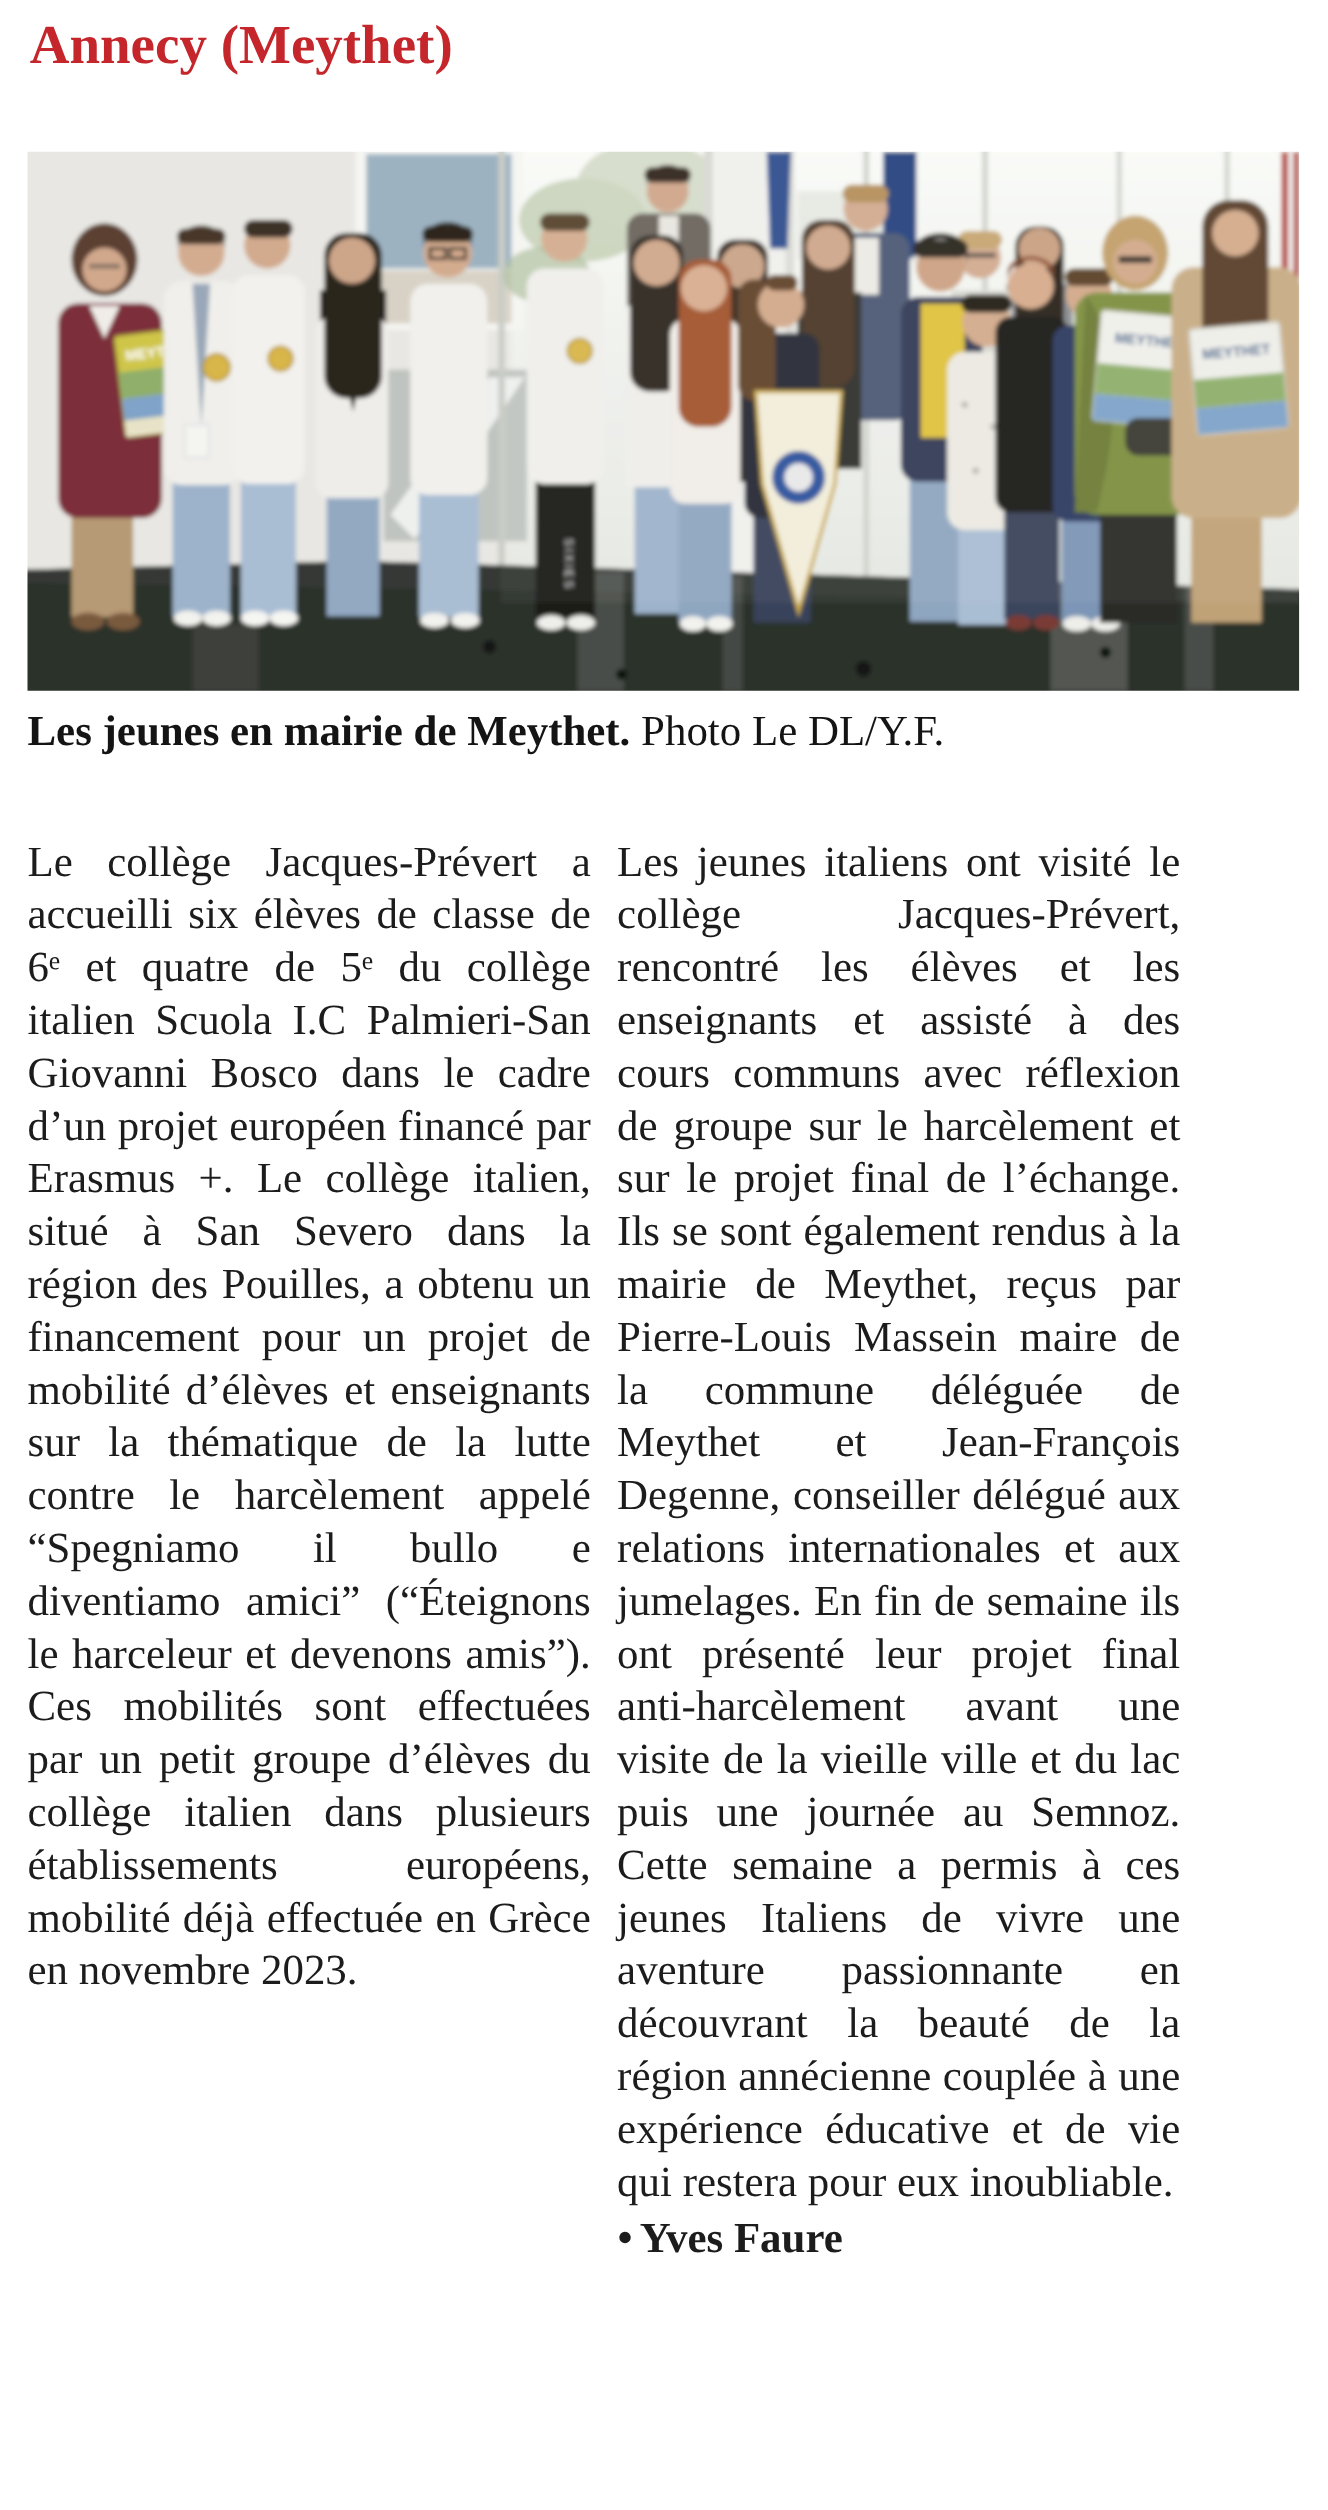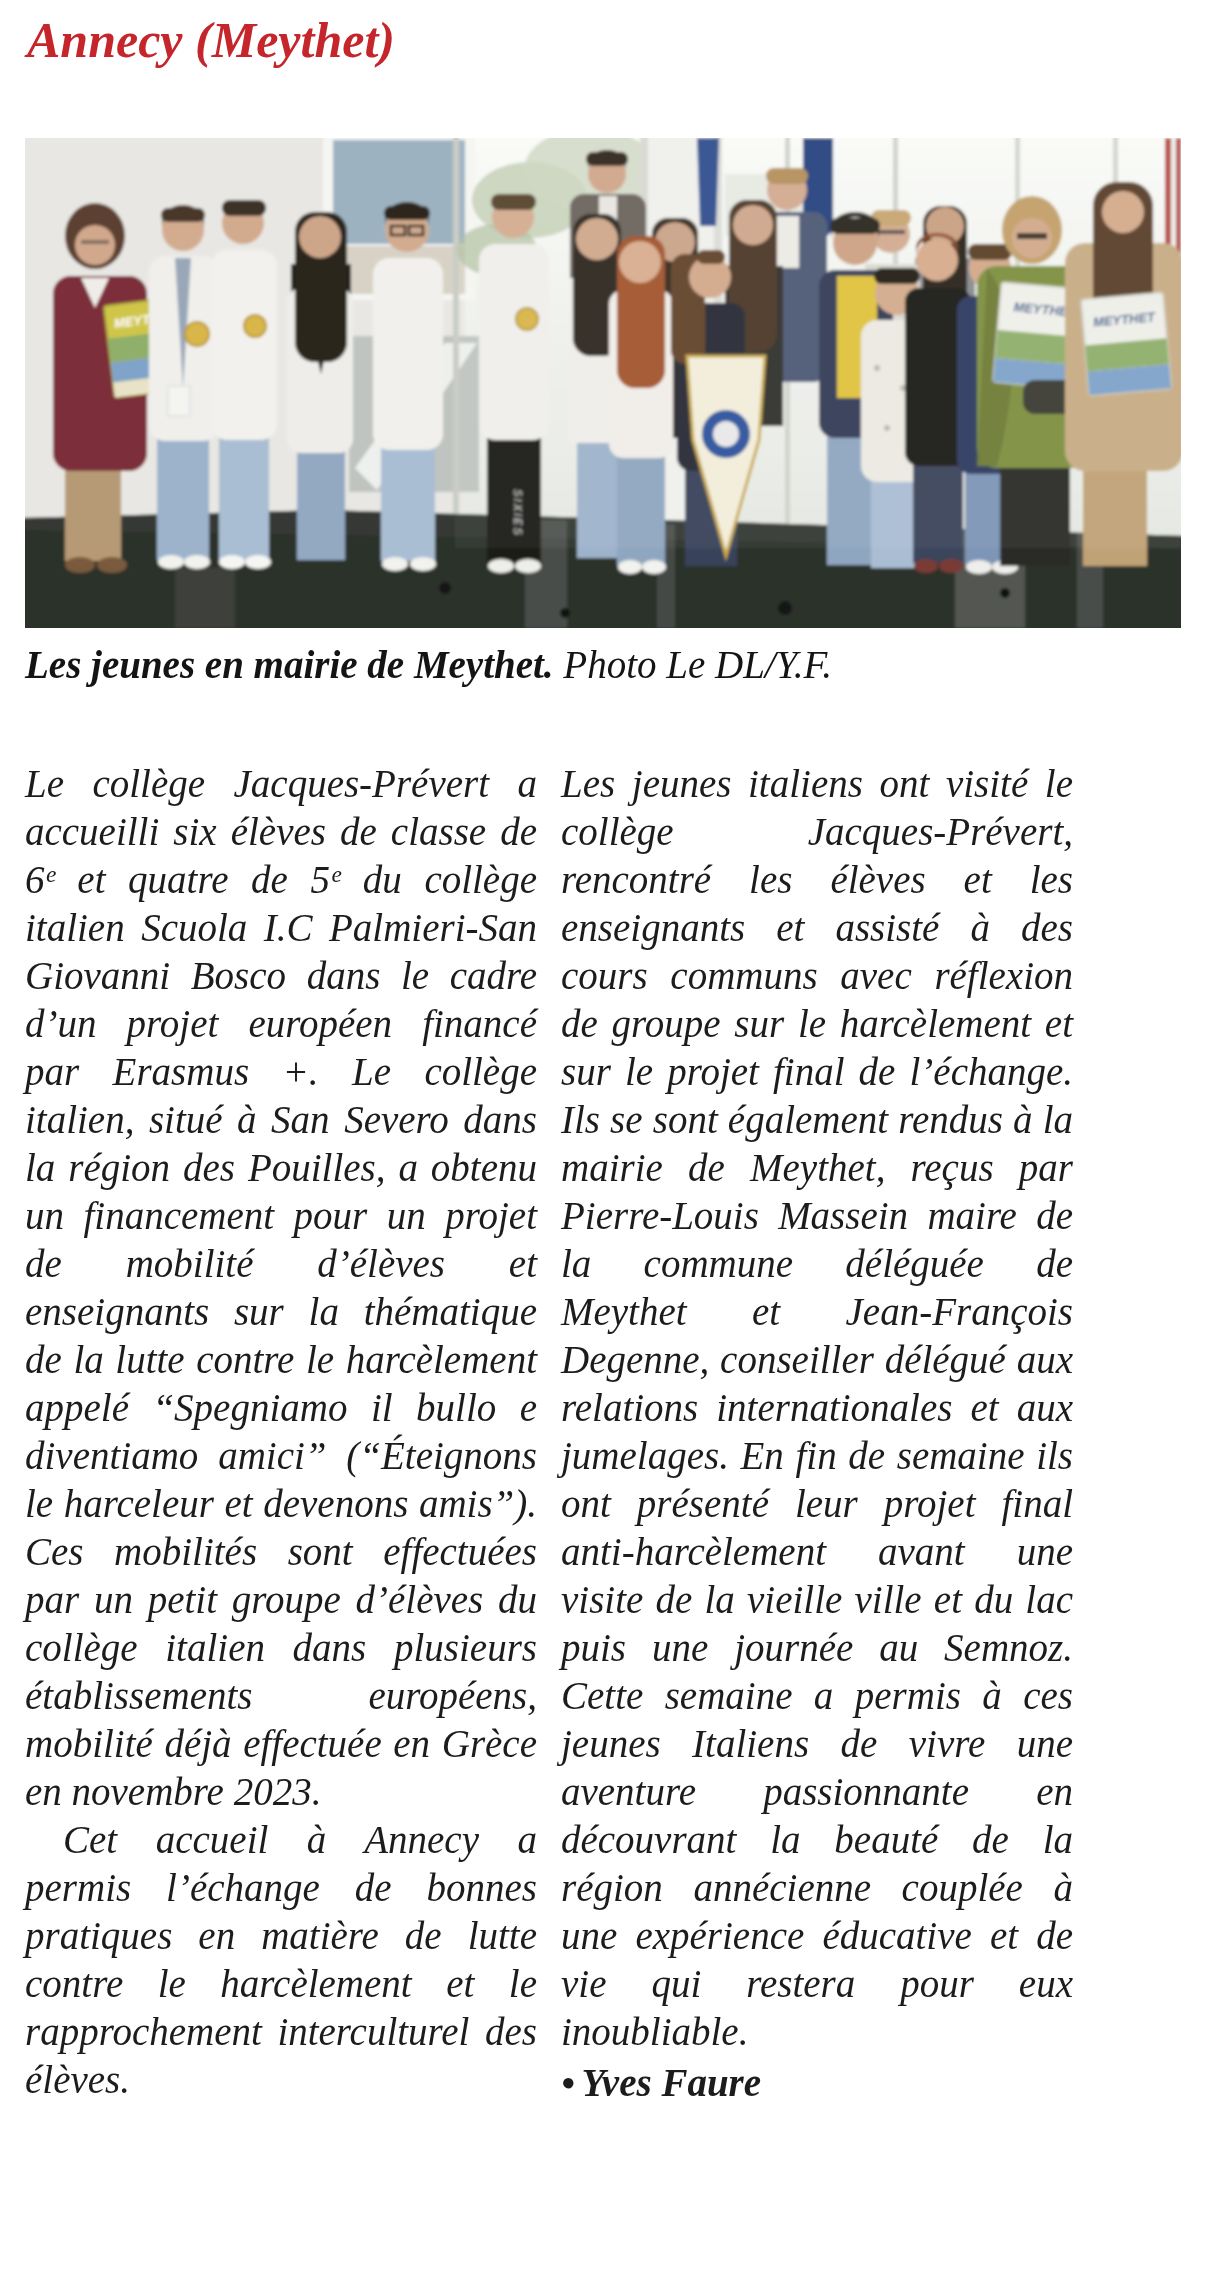--- a/index.html
+++ b/index.html
@@ -1,21 +1,21 @@
 <!DOCTYPE html>
 <html lang="fr"><head>
 <meta charset="utf-8">
 <style>
   html,body{margin:0;padding:0;background:#ffffff;}
   body{
     width:1207px;height:2282px;overflow:hidden;
     font-family:"Liberation Serif","DejaVu Serif",serif;
     color:#1b1b1b;
   }
-  .page{box-sizing:border-box;width:1099px;padding:8px 26px 0 25px;font-style:italic;}
+  .page{box-sizing:border-box;width:1099px;padding:8px 26px 0 25px;}
   .kicker{
     margin:4px 0 0 2px;
     font-size:50px;line-height:56px;font-weight:700;
     letter-spacing:0;
   }
   .headline{
     margin:18px 0 0 0;
     font-size:73px;line-height:81px;font-weight:700;color:#121212;
     letter-spacing:-1px;
   }
@@ -324,21 +324,20 @@
 
     <figcaption>
       <strong>Les jeunes en mairie de Meythet.</strong>
       <span class="credit">Photo Le DL/Y.F.</span>
     </figcaption>
   </figure>
 
   <section class="columns">
     <div class="col">
       <p>Le collège Jacques-Prévert a accueilli six élèves de classe de 6ᵉ et quatre de 5ᵉ du collège italien Scuola I.C Palmieri-San Giovanni Bosco dans le cadre d’un projet européen financé par Erasmus +. Le collège italien, situé à San Severo dans la région des Pouilles, a obtenu un financement pour un projet de mobilité d’élèves et enseignants sur la thématique de la lutte contre le harcèlement appelé “Spegniamo il bullo e diventiamo amici” (“Éteignons le harceleur et devenons amis”). Ces mobilités sont effectuées par un petit groupe d’élèves du collège italien dans plusieurs établissements européens, mobilité déjà effectuée en Grèce en novembre 2023.</p>
-      <p class="indent">Cet accueil à Annecy a permis l’échange de bonnes pratiques en matière de lutte contre le harcèlement et le rapprochement interculturel des élèves.</p>
     </div>
     <div class="col">
       <p>Les jeunes italiens ont visité le collège Jacques-Prévert, rencontré les élèves et les enseignants et assisté à des cours communs avec réflexion de groupe sur le harcèlement et sur le projet final de l’échange. Ils se sont également rendus à la mairie de Meythet, reçus par Pierre-Louis Massein maire de la commune déléguée de Meythet et Jean-François Degenne, conseiller délégué aux relations internationales et aux jumelages. En fin de semaine ils ont présenté leur projet final anti-harcèlement avant une visite de la vieille ville et du lac puis une journée au Semnoz. Cette semaine a permis à ces jeunes Italiens de vivre une aventure passionnante en découvrant la beauté de la région annécienne couplée à une expérience éducative et de vie qui restera pour eux inoubliable.</p>
       <p class="byline"><span class="bullet">●</span><span>Yves Faure</span></p>
     </div>
   </section>
 
 </div>
 
 </body></html>

